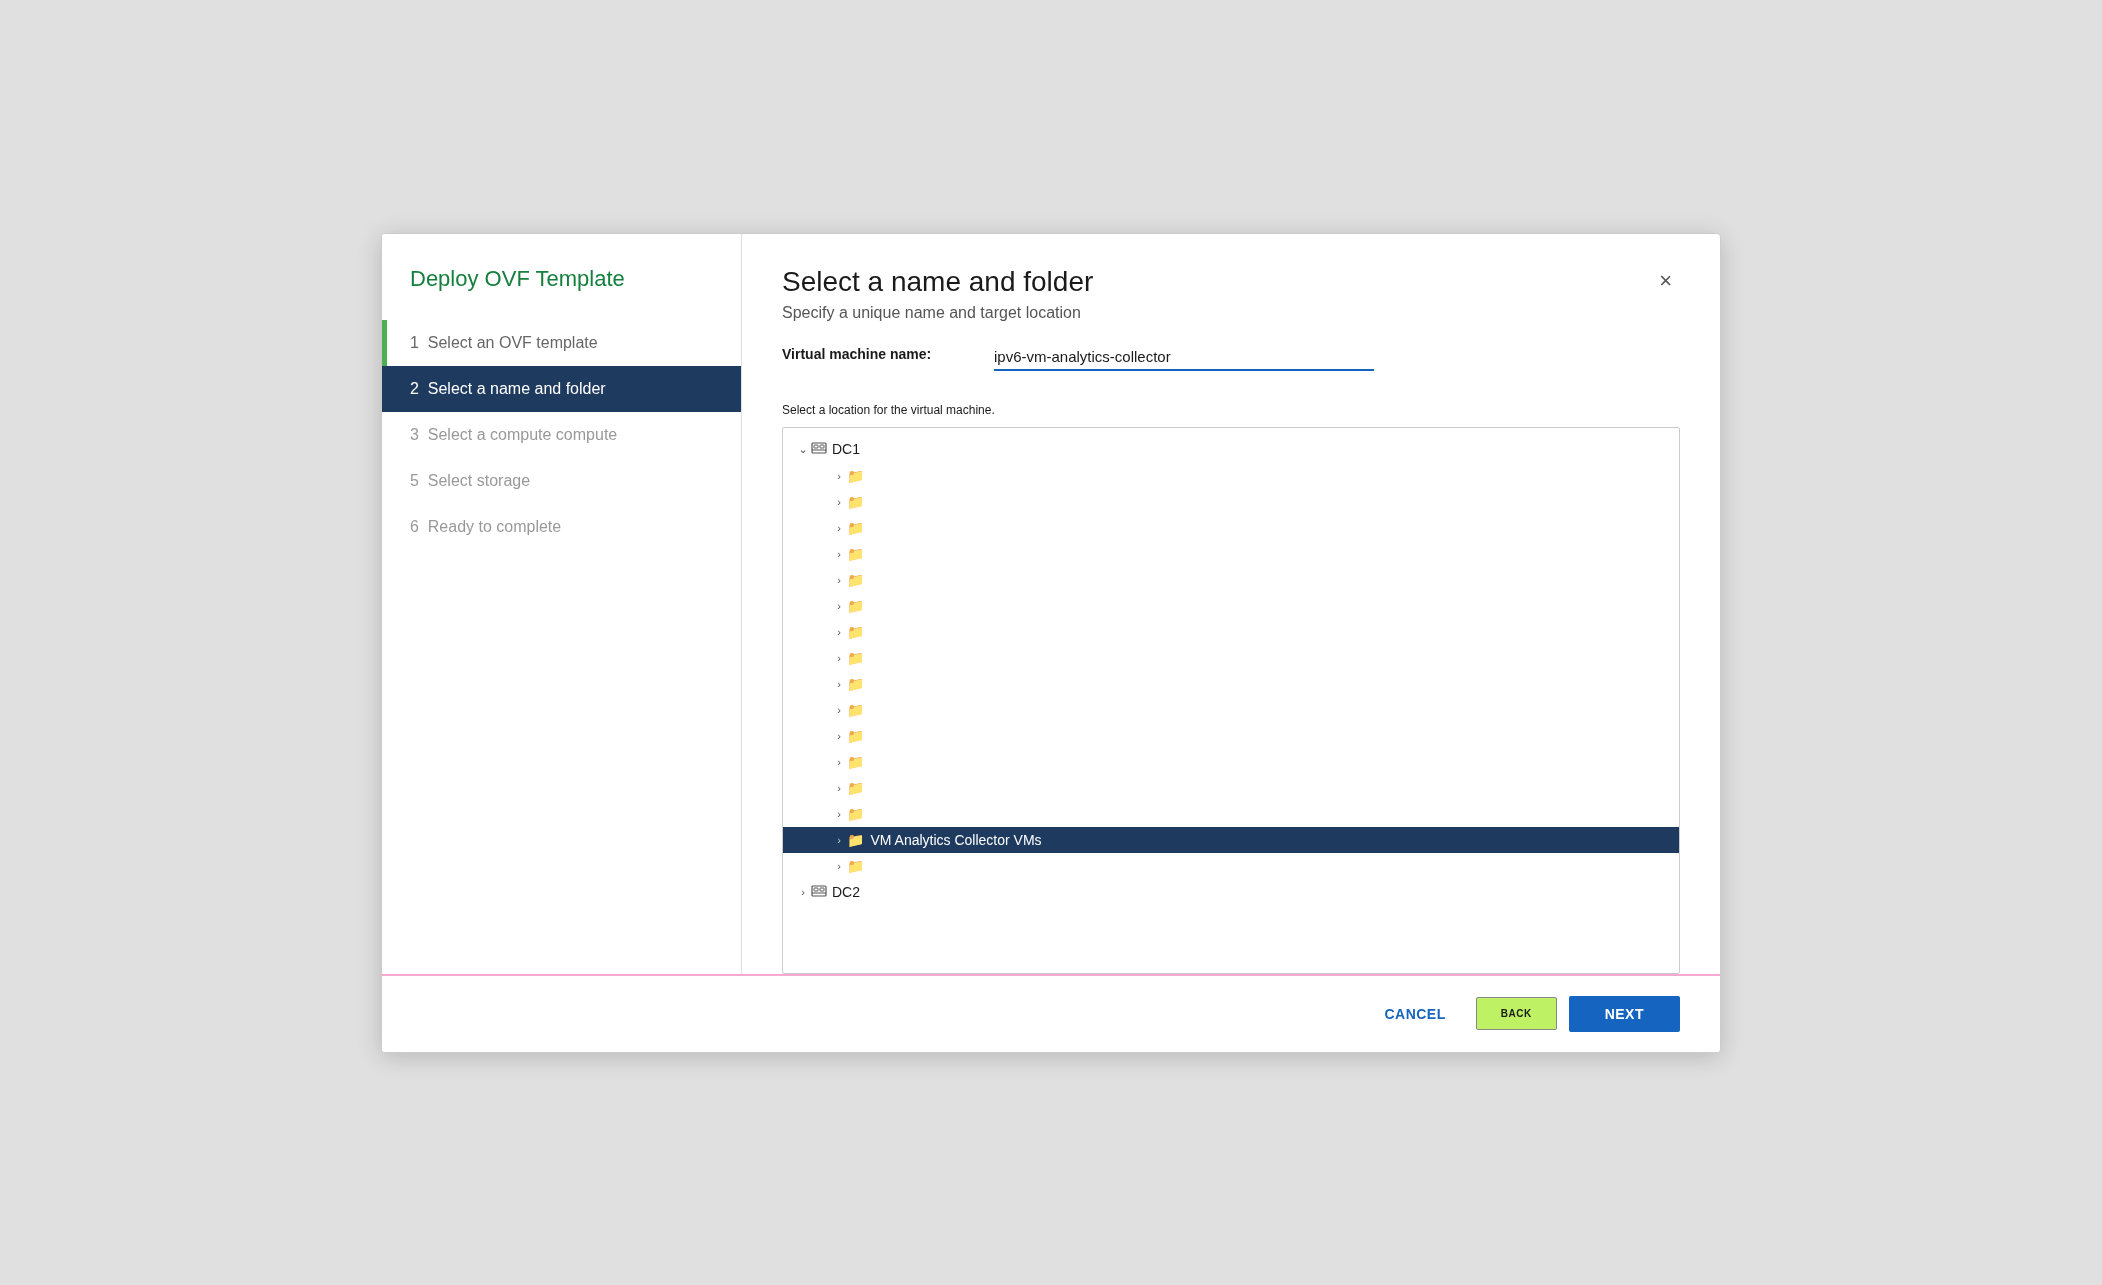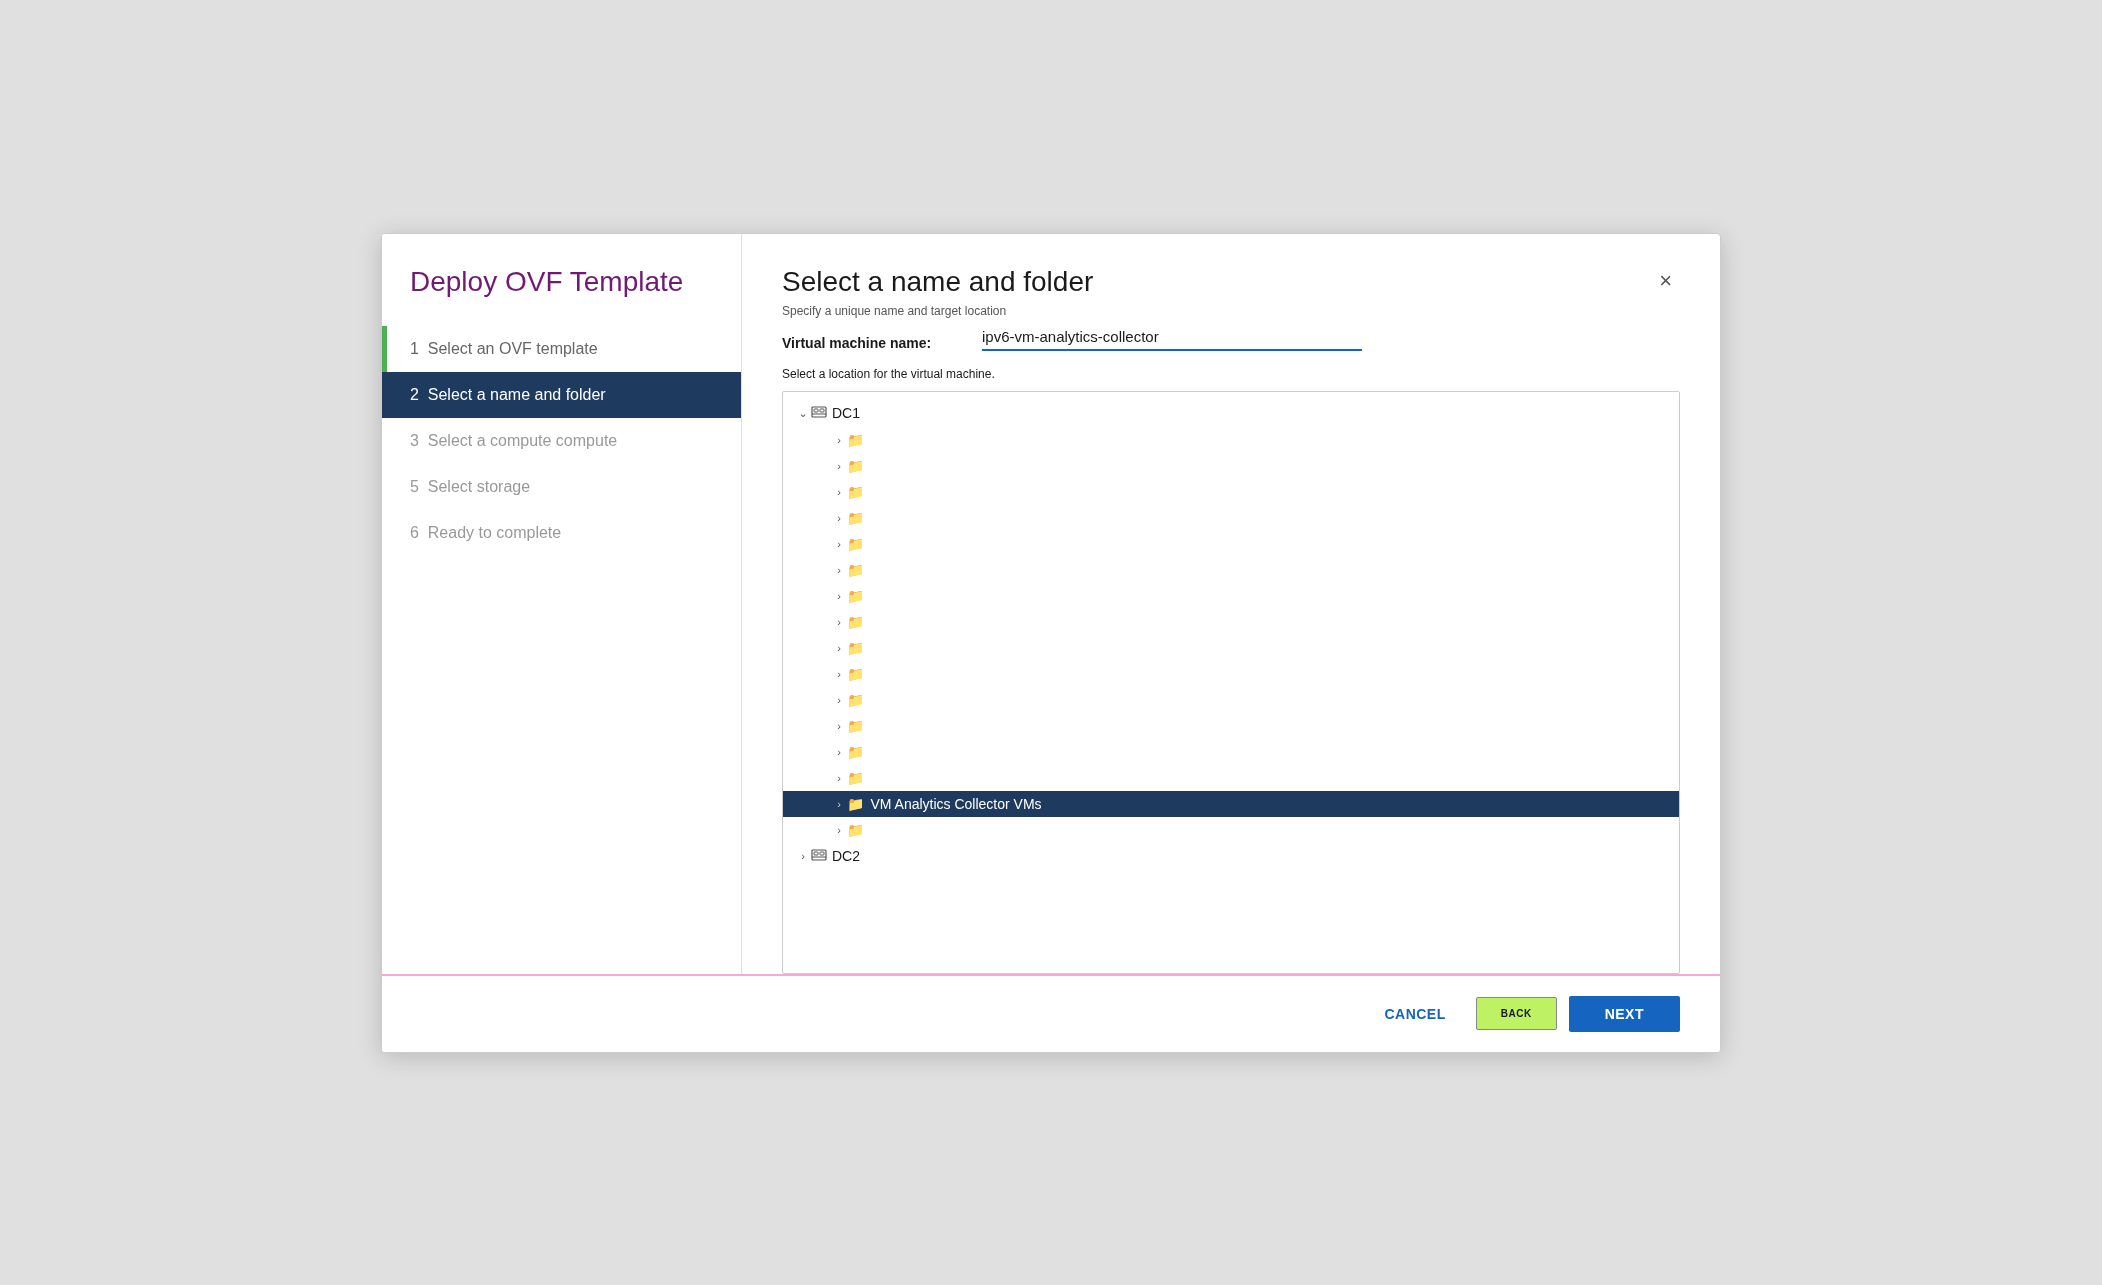--- a/index.html
+++ b/index.html
@@ -32,23 +32,23 @@
     .sidebar {
       width: 360px;
       min-width: 360px;
       background: #fff;
       border-right: 1px solid #e0e0e0;
       padding: 32px 0 0 0;
       display: flex;
       flex-direction: column;
     }
     .sidebar-title {
-      font-size: 28px;
+      font-size: 22px;
       font-weight: 400;
-      color: #701a75;
+      color: #15803d;
       padding: 0 28px 28px 28px;
     }
     .sidebar-steps {
       list-style: none;
       display: flex;
       flex-direction: column;
     }
     .step-item {
       display: flex;
       align-items: center;
@@ -101,28 +101,29 @@
     .close-btn {
       background: none;
       border: none;
       font-size: 22px;
       cursor: pointer;
       color: #555;
       line-height: 1;
       padding: 4px 8px;
     }
     .subtitle {
-      font-size: 12px;
+      font-size: 16px;
       color: #555;
-      margin-bottom: 8px;
+      margin-bottom: 24px;
     }
     .vm-name-row {
       display: flex;
-      align-items: flex-end;
-      margin-bottom: 16px;
+      align-items: flex-start;
+      margin-bottom: 32px;
+      gap: 12px;
     }
     .vm-name-label {
       font-weight: 700;
       font-size: 14px;
       color: #1a1a1a;
       min-width: 200px;
     }
     .vm-name-input {
       border: none;
       border-bottom: 2px solid #1565c0;

